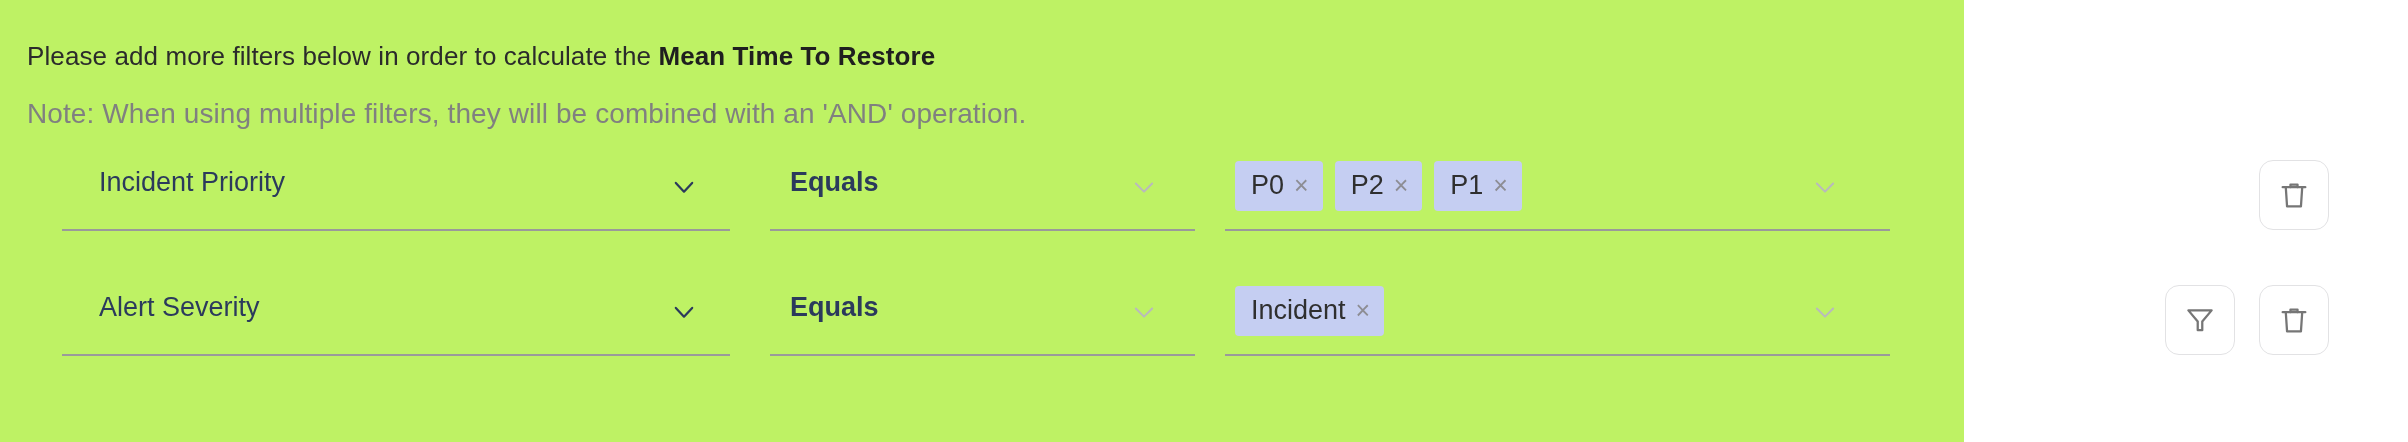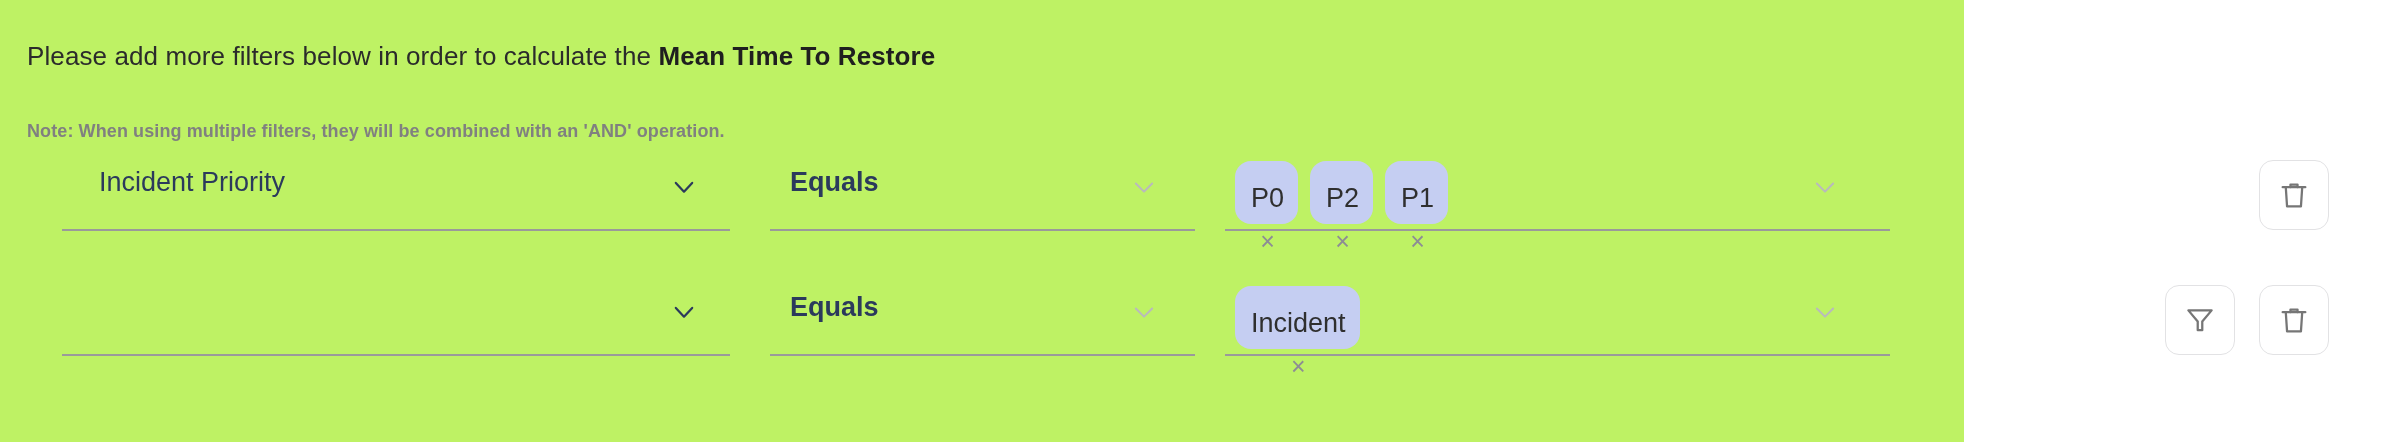--- a/index.html
+++ b/index.html
@@ -34,27 +34,26 @@
     letter-spacing: 0.1px;
   }
   .headline .metric {
     font-weight: bold;
     color: #1f1f1f;
   }
 
   .note {
     position: absolute;
     left: 27px;
-    top: 116px;
-    font-size: 18px;
+    top: 99px;
+    font-size: 28px;
     line-height: 30px;
     color: #808080;
     white-space: nowrap;
     letter-spacing: 0.1px;
-    font-weight: bold;
   }
 
   .filter-row {
     position: absolute;
     left: 0;
     width: 2408px;
     height: 125px;
   }
   .row-1 { top: 155px; }
   .row-2 { top: 280px; }
@@ -109,25 +108,24 @@
     top: 6px;
     display: flex;
     align-items: center;
     gap: 12px;
   }
   .token {
     display: inline-flex;
     align-items: center;
     gap: 10px;
     background: #c5cef2;
-    border-radius: 16px;
-    padding: 19px 14px 8px 16px;
+    border-radius: 4px;
+    padding: 6px 14px 8px 16px;
     height: 36px;
     box-sizing: content-box;
-    flex-direction: column;
   }
   .token-label {
     font-size: 27px;
     line-height: 36px;
     color: #2f2f2f;
     white-space: nowrap;
   }
   .token-x {
     font-size: 25px;
     line-height: 30px;
@@ -219,20 +217,21 @@
         <path d="M4 6.5 H20"></path>
         <path d="M9.5 6.5 V4.6 H14.5 V6.5"></path>
         <path d="M6.2 6.5 L7.1 20 H16.9 L17.8 6.5"></path>
       </svg>
     </div>
   </div>
 
   <div class="filter-row row-2">
 
     <div class="field f-attr">
+      <div class="field-text">Alert Severity</div>
       <div class="chev">
         <svg viewBox="0 0 24 24" fill="none" stroke="#2b3a5c" stroke-width="1.9" stroke-linecap="round" stroke-linejoin="round">
             <path d="M5 8.5 L12 16 L19 8.5"></path>
           </svg>
       </div>
       <div class="field-line"></div>
     </div>
 
     <div class="field f-op">
       <div class="field-text">Equals</div>

